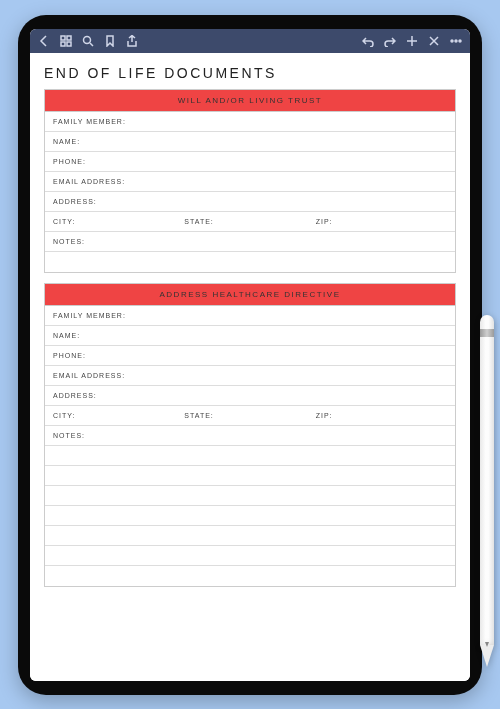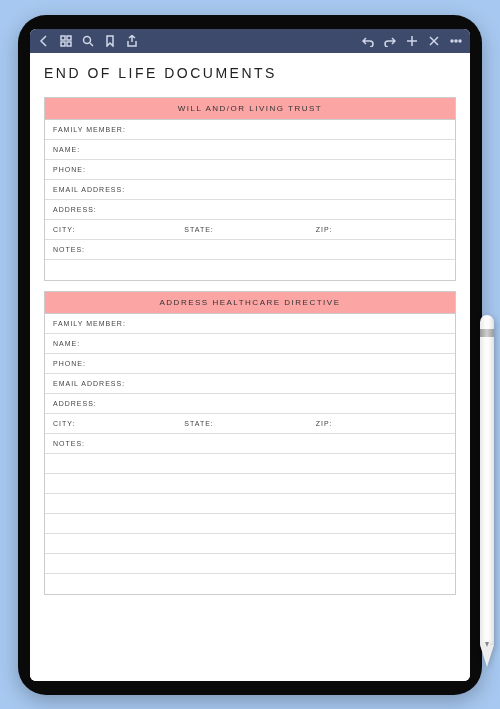--- a/index.html
+++ b/index.html
@@ -50,28 +50,28 @@
     flex: 1;
     background: #fff;
     padding: 12px 14px;
     overflow: hidden;
   }
   .doc-title {
     font-size: 14px;
     letter-spacing: 2.5px;
     font-weight: 400;
     color: #222;
-    margin-bottom: 16px;
+    margin-bottom: 8px;
   }
   .section {
     border: 0.5px solid #ccc;
     margin-bottom: 10px;
   }
   .section-header {
-    background: #fca5a5;
+    background: #ef4444;
     text-align: center;
     font-size: 8px;
     letter-spacing: 1.5px;
     padding: 6px 0;
     border-bottom: 0.5px solid #ccc;
     color: #333;
   }
   .row {
     display: flex;
     border-bottom: 0.5px solid #ddd;

